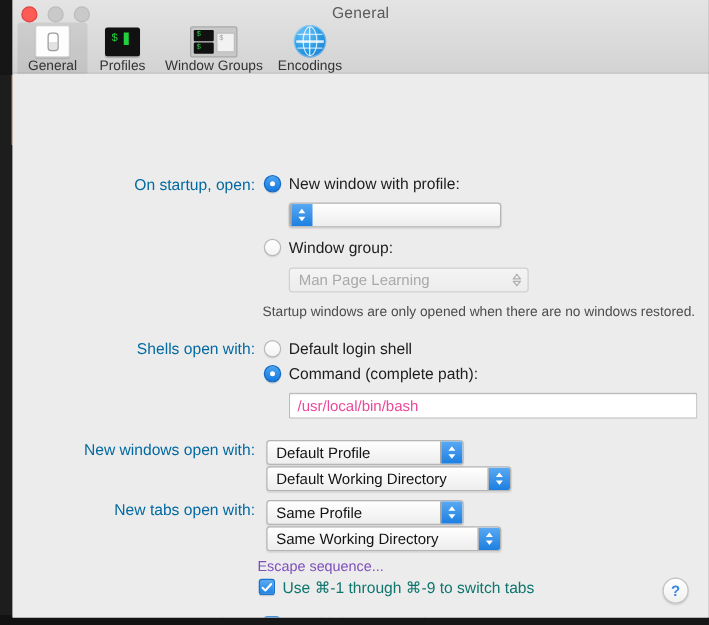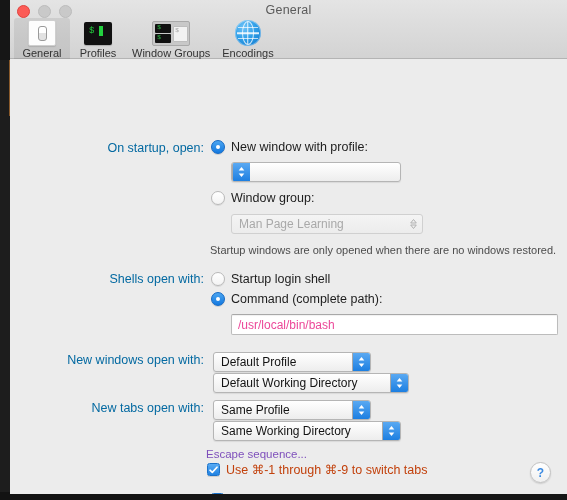--- a/index.html
+++ b/index.html
@@ -287,21 +287,21 @@
     justify-content: center;
     flex: none;
     cursor: default;
     background: linear-gradient(to bottom, #58aaf3, #2083e3);
     border: 1px solid #1a72ca;
     box-shadow: 0 1px 0.5px rgba(0,0,0,0.12);
   }
   .checkbox svg { display: block; }
   .checkbox-text {
     font-size: 12.5px;
-    color: #c2410c;
+    color: #0f766e;
     margin-left: 6px;
     white-space: nowrap;
   }
 
   
   .popup {
     height: 20px;
     box-sizing: border-box;
     background: linear-gradient(to bottom, #ffffff 0%, #f6f6f6 50%, #ededed 100%);
     border: 1px solid #b5b5b5;
@@ -508,21 +508,21 @@
     <div style="position:absolute; left:200px; top:181px;">
       <span class="note-text">Startup windows are only opened when there are no windows restored.</span>
     </div>
 
     <div class="row" style="left:84px; top:213px; width:110px; justify-content:flex-end;">
       <span class="field-label">Shells open with:</span>
     </div>
 
     <div class="row" style="left:201px; top:213px;">
       <span class="radio off"></span>
-      <span class="radio-text">Startup login shell</span>
+      <span class="radio-text">Default login shell</span>
     </div>
 
     <div class="row" style="left:201px; top:233px;">
       <span class="radio on"></span>
       <span class="radio-text">Command (complete path):</span>
     </div>
 
     <div class="textfield" style="position:absolute; left:221px; top:255px; width:327px;" placeholder="">
       <span class="tf-value">/usr/local/bin/bash</span>
     </div>

